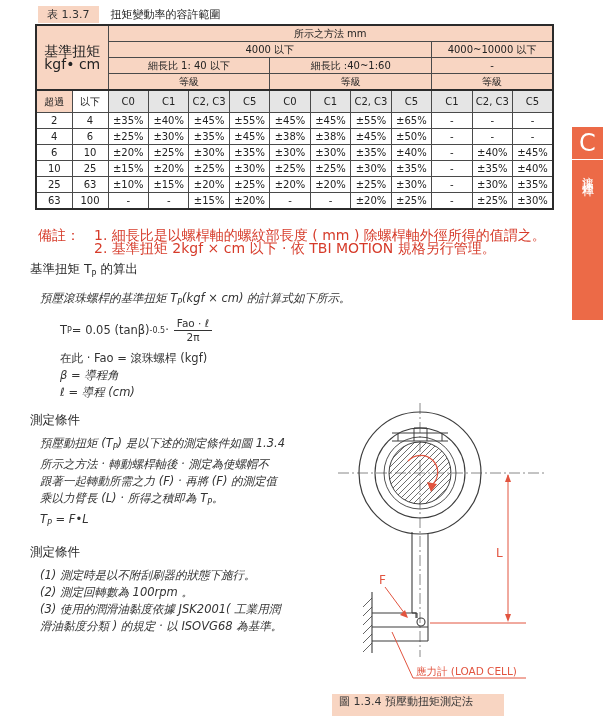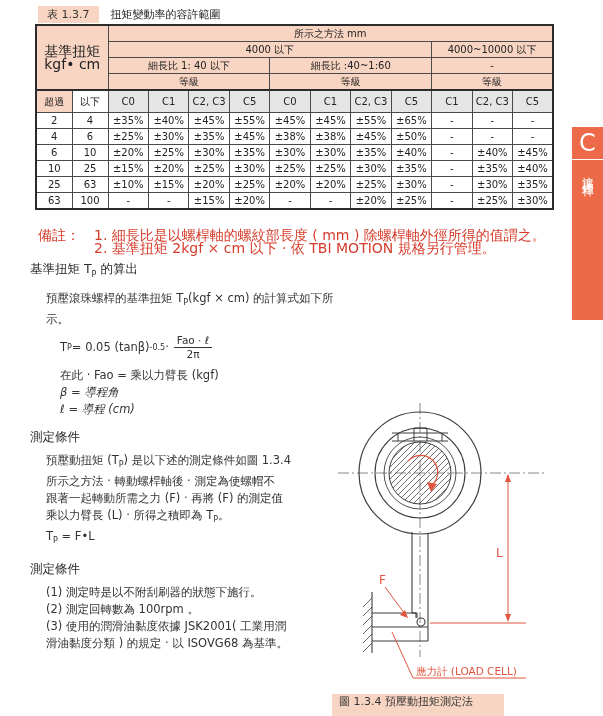--- a/index.html
+++ b/index.html
@@ -19,21 +19,21 @@
   table.tq .ghead{background:#e5e5e5;}
   table.tq tr.grades th{height:21px;border-top:2px solid #2b2b2b;}
   table.tq tbody td{height:15px;background:#fff;}
   .corner{font-size:14px;line-height:13px;}
   
   .notes{position:absolute;left:38px;top:229px;display:flex;gap:14px;color:#d63b2a;
          font-size:14px;line-height:13px;}
   
   .left-col{position:absolute;left:30px;top:260px;width:326px;font-size:11.5px;line-height:17px;color:#333;}
   .sec-head{font-size:12.5px;color:#2b2b2b;margin:0 0 7px 0;}
-  .left-col p{margin:0 0 6px 16px;}
+  .left-col p{margin:0 0 6px 10px;font-style:italic;}
   sub.sb{font-size:8px;}
   sup.sp{font-size:8px;}
   .formula{margin:6px 0 6px 30px;font-size:11.5px;display:flex;align-items:center;}
   .frac{display:inline-flex;flex-direction:column;text-align:center;margin-left:5px;font-size:10.5px;}
   .frac .num{border-bottom:1px solid #333;padding:0 3px;line-height:13px;}
   .frac .den{line-height:13px;}
   .where{margin-left:30px;margin-bottom:10px;}
   .where .ind{font-style:italic;}
   .mblock{margin-top:10px;}
   
@@ -225,21 +225,21 @@
         <sub class="sb">P</sub>
         <span> = 0.05 (tanβ)</span>
         <sup class="sp">-0.5</sup>
         <span> · </span>
       <span class="frac">
         <span class="num">Fao · ℓ</span>
         <span class="den">2π</span>
       </span>
     </div>
     <div class="where">
-      <div>在此 ·  Fao = 乘以力臂長 (kgf)</div>
+      <div>在此 ·  Fao = 滾珠螺桿 (kgf)</div>
       <div class="ind">β = 導程角</div>
       <div class="ind">ℓ = 導程 (cm)</div>
     </div>
 
     <div class="sec-head mblock">測定條件</div>
     <p>
       <span>預壓動扭矩 (T</span><sub class="sb">P</sub><span>) 是以下述的測定條件如圖 1.3.4</span><br>
       <span>所示之方法 · 轉動螺桿軸後 · 測定為使螺帽不</span><br>
       <span>跟著一起轉動所需之力 (F) · 再將 (F) 的測定值</span><br>
       <span>乘以力臂長 (L) · 所得之積即為 T</span><sub class="sb">P</sub><span>。</span><br>

